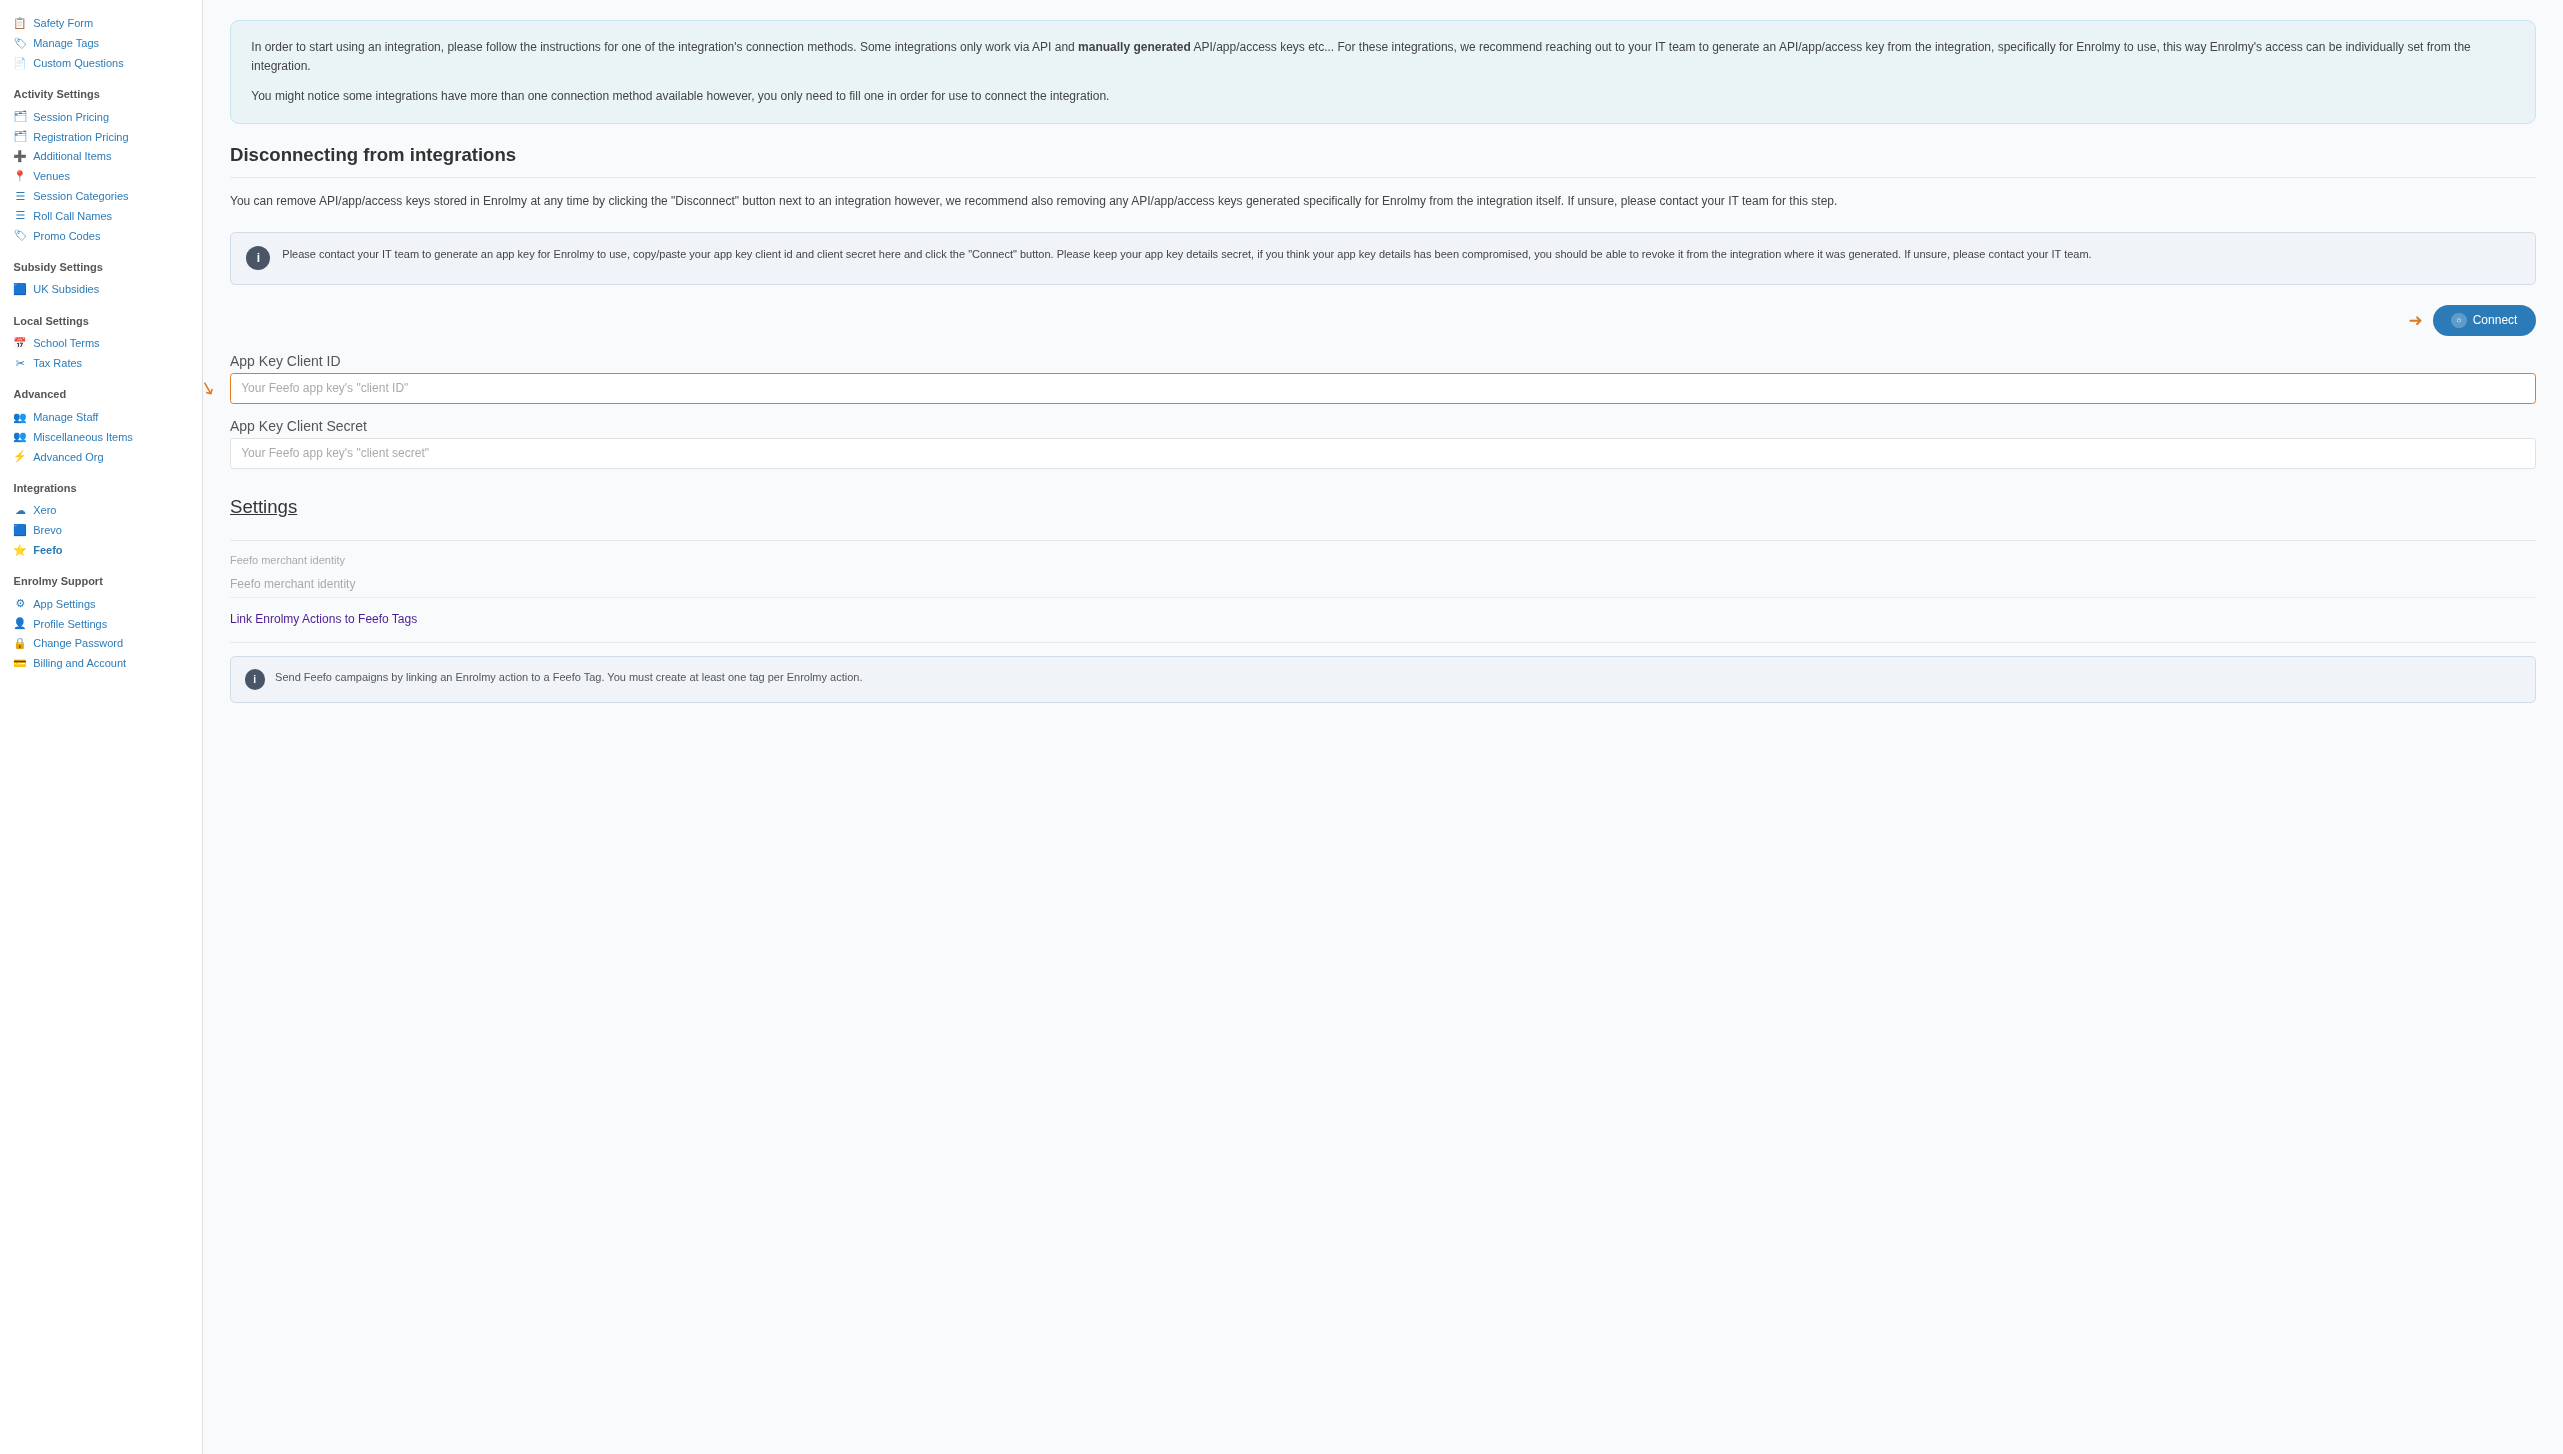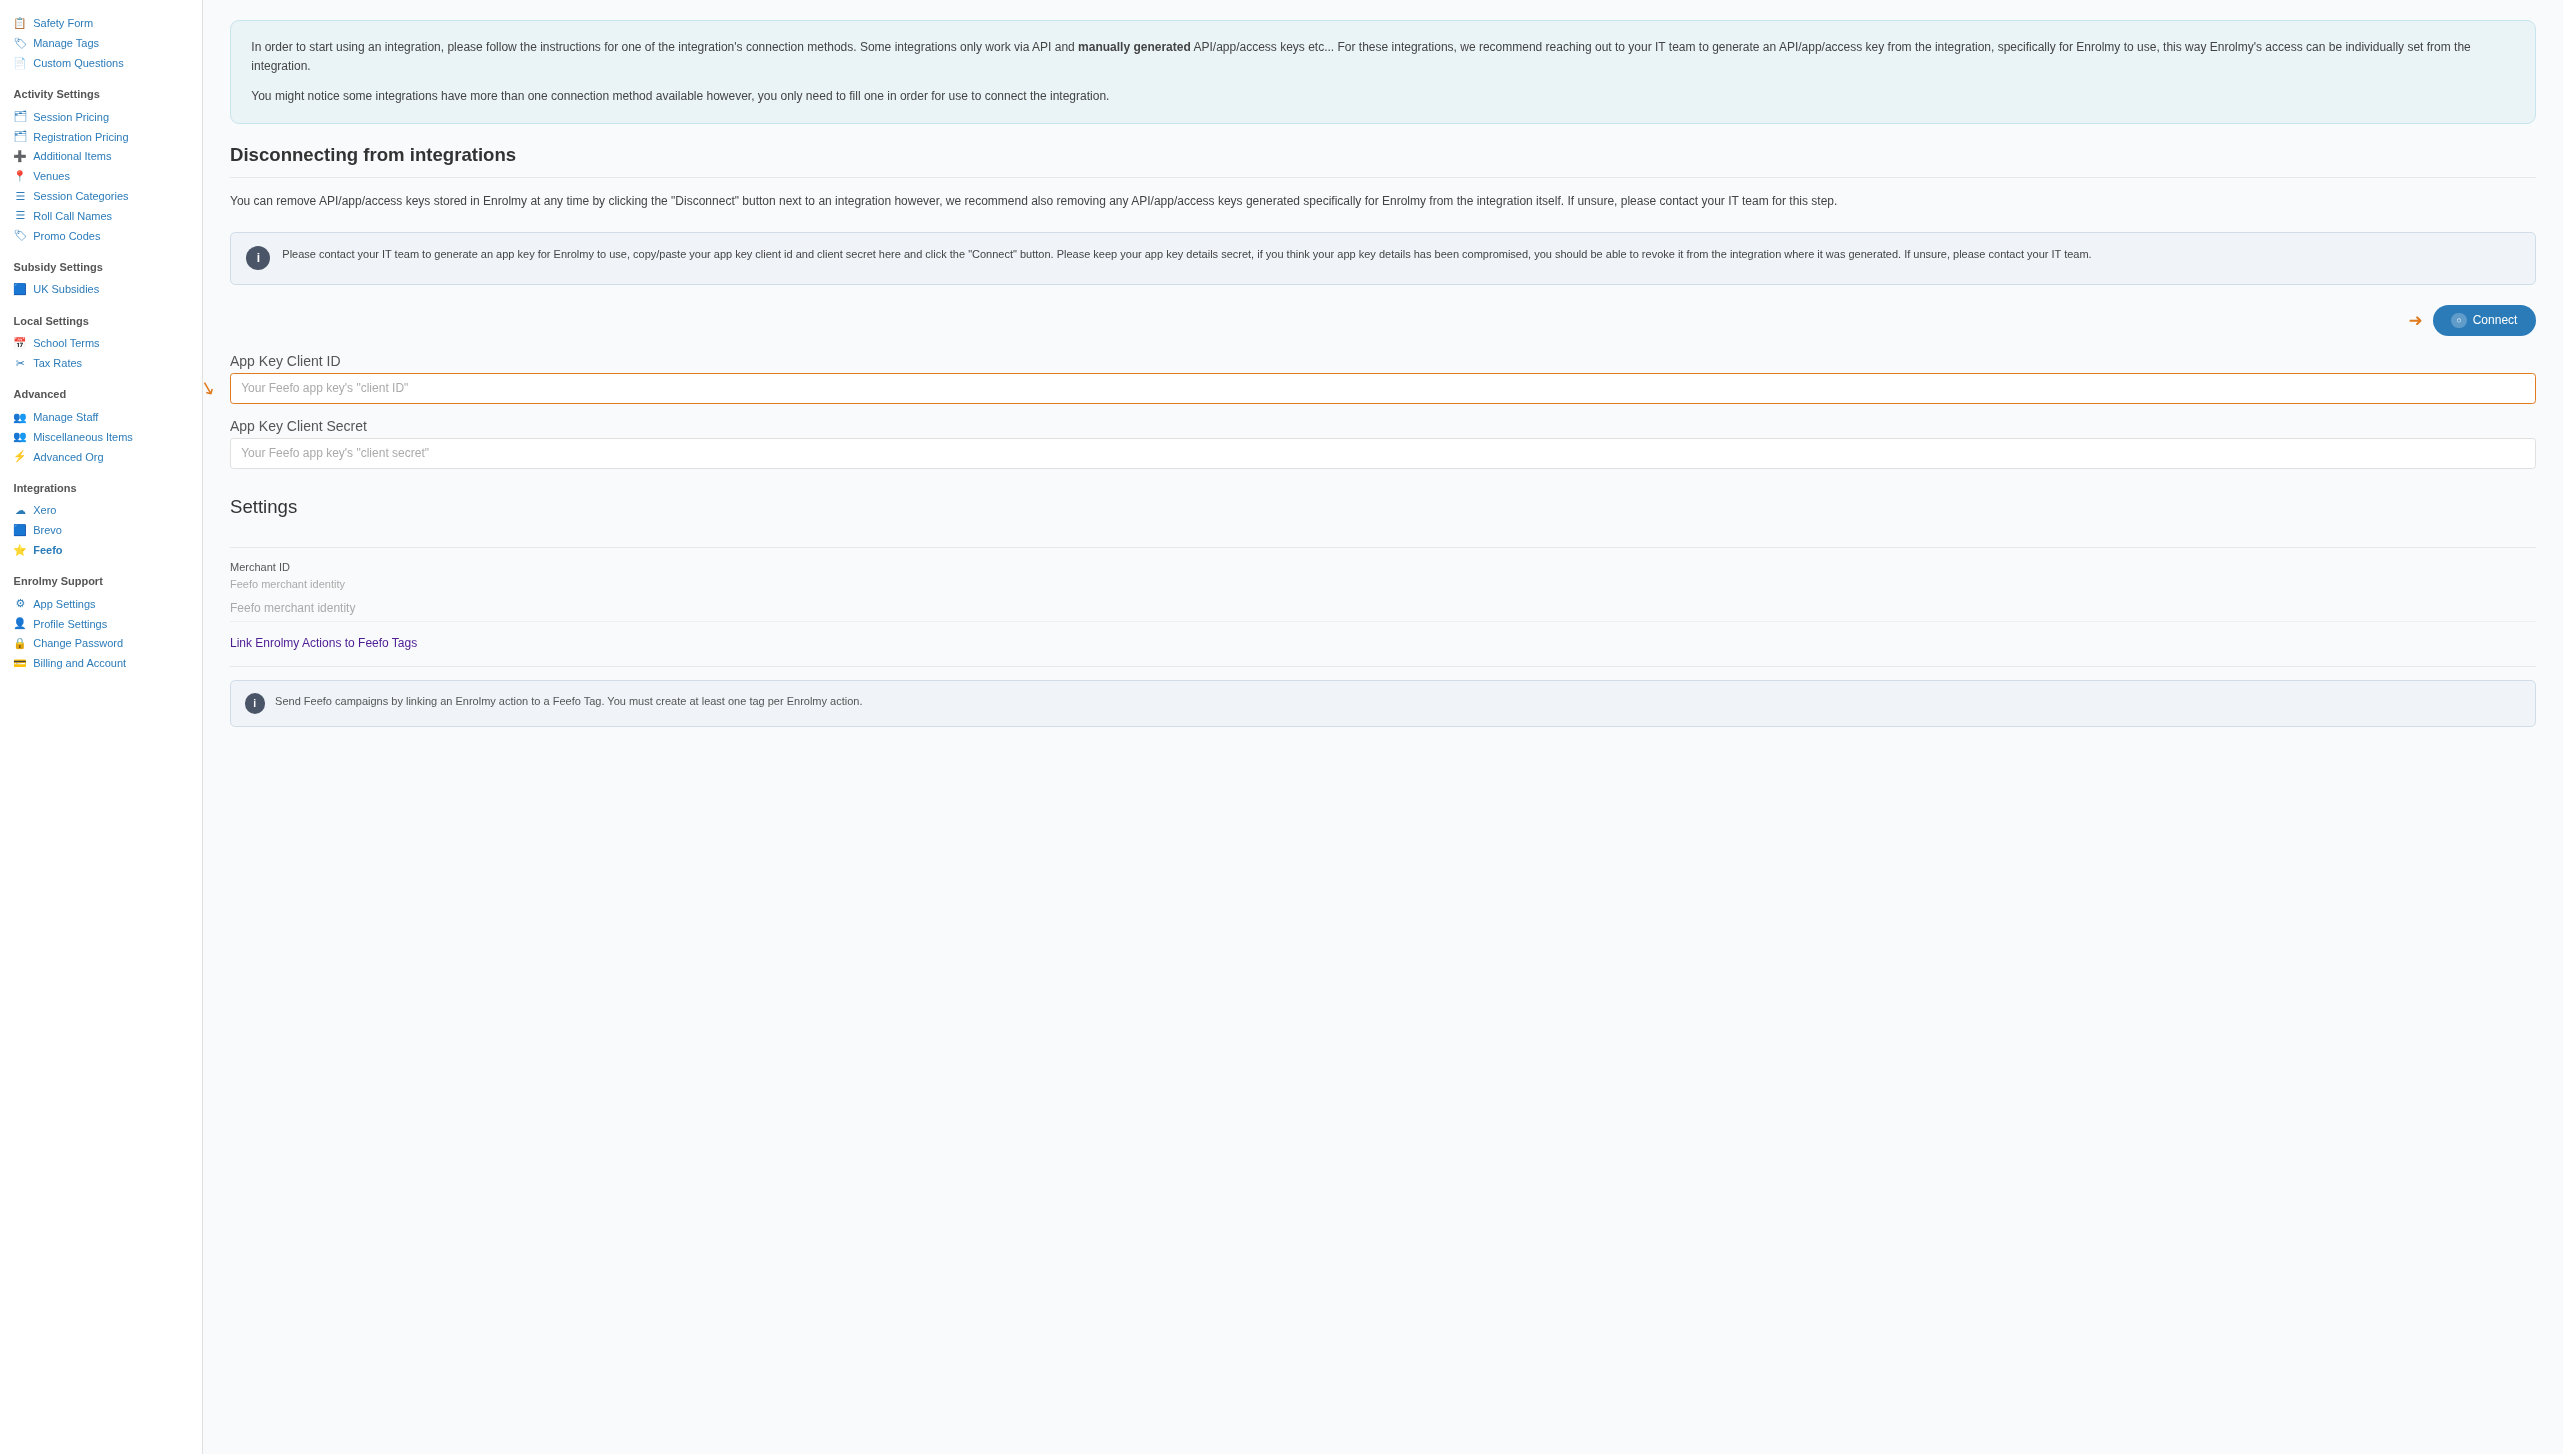--- a/index.html
+++ b/index.html
@@ -39,21 +39,21 @@
     .field-input::placeholder { color: #aaa; }
 
     
     .connect-row { display: flex; justify-content: flex-end; align-items: center; gap: 10.2px; margin-bottom: 17px; position: relative; }
     .arrow-right { color: #e07b20; font-size: 17px; }
     .connect-btn { background: #2b7bb9; color: #fff; border: none; border-radius: 17px; padding: 7.6px 18.6px; font-size: 12px; cursor: pointer; display: flex; align-items: center; gap: 6px; }
     .connect-btn .btn-icon { width: 15.3px; height: 15.3px; background: rgba(255,255,255,0.25); border-radius: 50%; display: flex; align-items: center; justify-content: center; font-size: 8.5px; }
 
     
     .settings-section { margin-top: 6.8px; }
-    .settings-title { font-size: 18.6px; font-weight: 400; color: #333; margin-bottom: 29px; }
+    .settings-title { font-size: 18.6px; font-weight: 400; color: #333; margin-bottom: 22px; text-decoration: underline; }
     .setting-field-label { font-size: 11px; color: #555; margin-bottom: 5.1px; }
     .setting-value { font-size: 12px; color: #aaa; padding: 6.8px 0; border-bottom: 0.8px solid #eee; margin-bottom: 13.6px; }
     .setting-section-label { font-size: 12px; color: #4c1d95; margin-bottom: 16px; font-weight: 400; }
 
     
     .info-banner-sm { display: flex; align-items: flex-start; gap: 10.2px; background: #f0f4f8; border: 0.8px solid #d0dde8; border-radius: 5.1px; padding: 12px 13.6px; }
     .info-banner-sm .info-icon-sm { width: 20.3px; height: 20.3px; min-width: 20.3px; background: #4a5568; border-radius: 50%; display: flex; align-items: center; justify-content: center; color: #fff; font-size: 10.2px; font-weight: 700; }
     .info-banner-sm p { font-size: 11px; color: #555; line-height: 1.5; }
 
     
@@ -212,21 +212,20 @@
     <div class="field-row">
       <div class="field-label">App Key Client Secret</div>
       <input class="field-input" type="text" id="client-secret-input" placeholder="Your Feefo app key's &quot;client secret&quot;" style="">
     </div>
   </div>
 
   <div class="settings-section">
     <h2 class="settings-title">Settings</h2>
     <div class="divider"></div>
 
-    <div class="setting-field-label">Merchant ID</div>
     <div style="color:#aaa;font-size:11px;margin-bottom:3.4px;">Feefo merchant identity</div>
     <div class="setting-value">Feefo merchant identity</div>
 
     <div class="setting-section-label">Link Enrolmy Actions to Feefo Tags</div>
     <div class="divider"></div>
     <div class="info-banner-sm">
       <div class="info-icon-sm">i</div>
       <p>Send Feefo campaigns by linking an Enrolmy action to a Feefo Tag. You must create at least one tag per Enrolmy action.</p>
     </div>
   </div>

